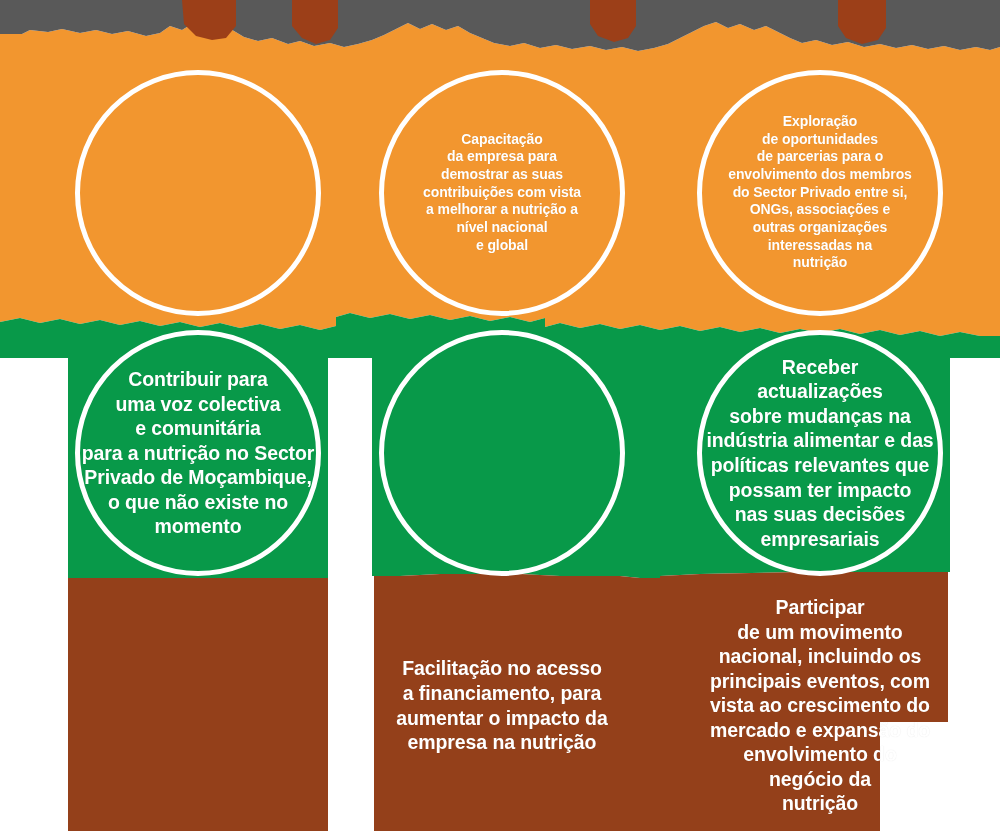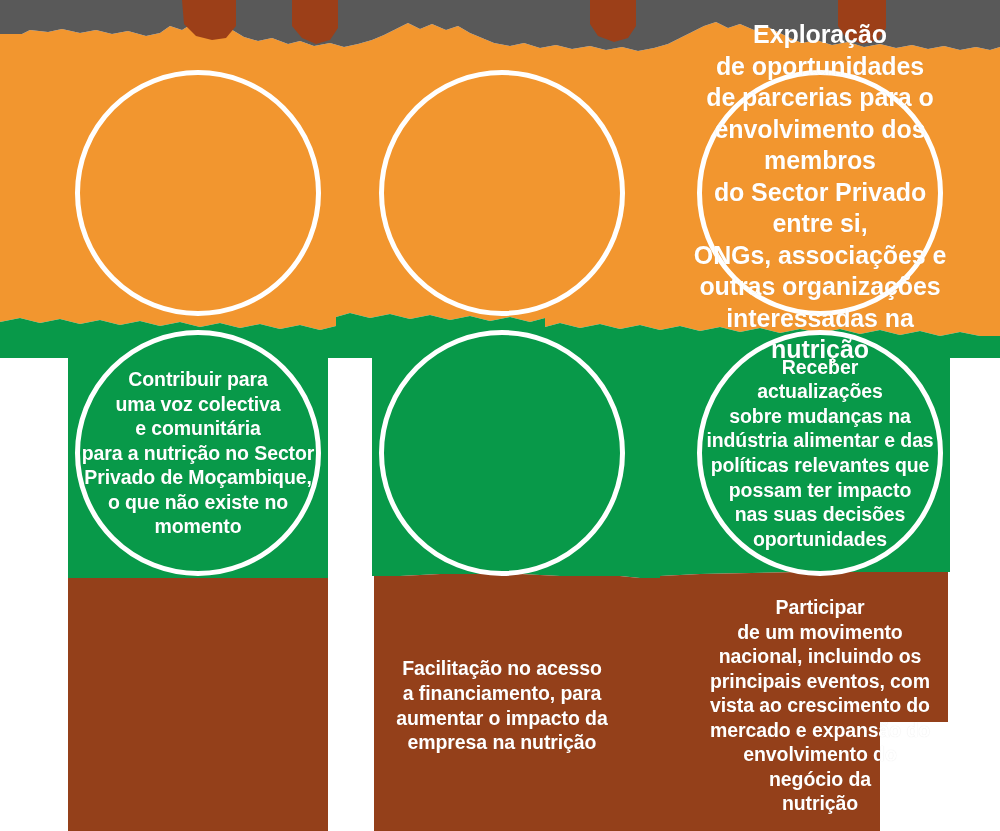--- a/index.html
+++ b/index.html
@@ -56,21 +56,21 @@
     text-align: center;
     font-weight: bold;
     line-height: 1.26;
     white-space: pre-line;
     letter-spacing: -0.1px;
     text-shadow: 0 0 1px rgba(0,0,0,0.12);
   }
 
   
   .r1 { top: 60px; height: 265px; }
-  .r1 .cell-text { font-size: 25px; }
+  .r1 .cell-text { font-size: 14px; }
   .r1 .ring { width: 246px; height: 246px; }
 
   .c1 { left: 68px;  width: 260px; }
   .c2 { left: 372px; width: 260px; }
   .c3 { left: 690px; width: 260px; }
 
   
   .r2 { top: 328px; height: 250px; }
   .r2 .cell-text { font-size: 19.5px; }
   .r2 .ring { width: 246px; height: 246px; }
@@ -167,20 +167,27 @@
         L 948,722 L 880,722 L 880,831 L 374,831 Z"></path>
     </g>
   </svg>
 
   <div class="cell r1 c1">
     <div class="ring"></div>
   </div>
 
   <div class="cell r1 c2">
     <div class="ring"></div>
+    <div class="cell-text">Capacitação
+da empresa para
+demostrar as suas
+contribuições com vista
+a melhorar a nutrição a
+nível nacional
+e global</div>
   </div>
 
   <div class="cell r1 c3">
     <div class="ring"></div>
     <div class="cell-text">Exploração
 de oportunidades
 de parcerias para o
 envolvimento dos membros
 do Sector Privado entre si,
 ONGs, associações e
@@ -206,21 +213,21 @@
 
   <div class="cell r2 c3">
     <div class="ring"></div>
     <div class="cell-text">Receber
 actualizações
 sobre mudanças na
 indústria alimentar e das
 políticas relevantes que
 possam ter impacto
 nas suas decisões
-oportunidades</div>
+empresariais</div>
   </div>
 
 
   <div class="cell r3 c2">
     <div class="cell-text">Facilitação no acesso
 a financiamento, para
 aumentar o impacto da
 empresa na nutrição</div>
   </div>
 

